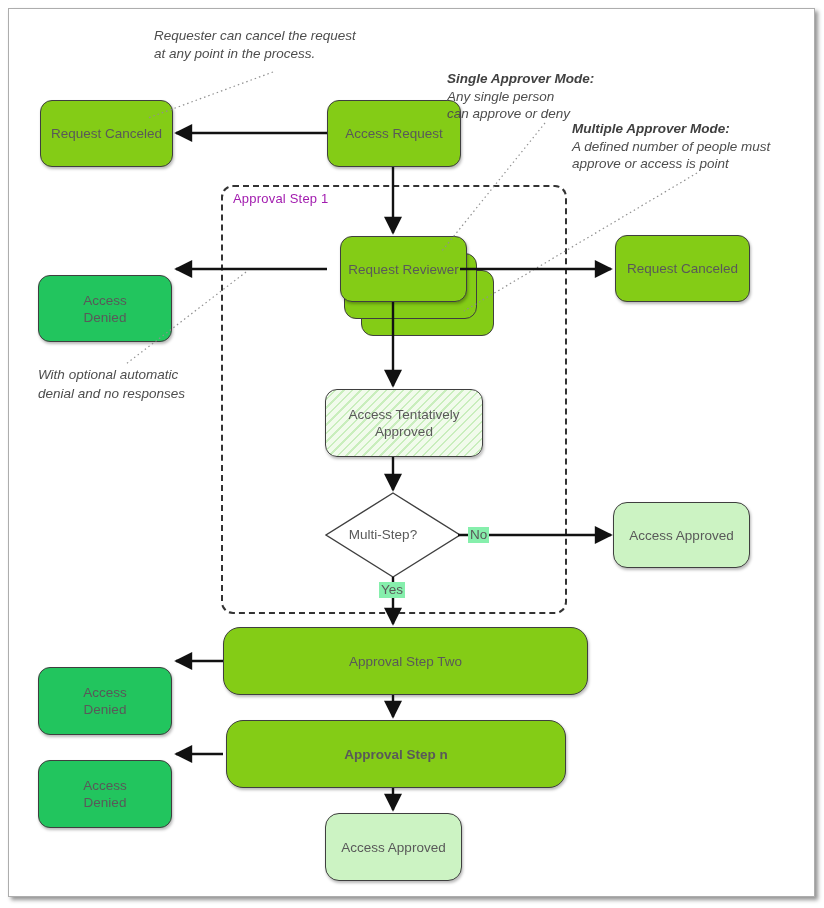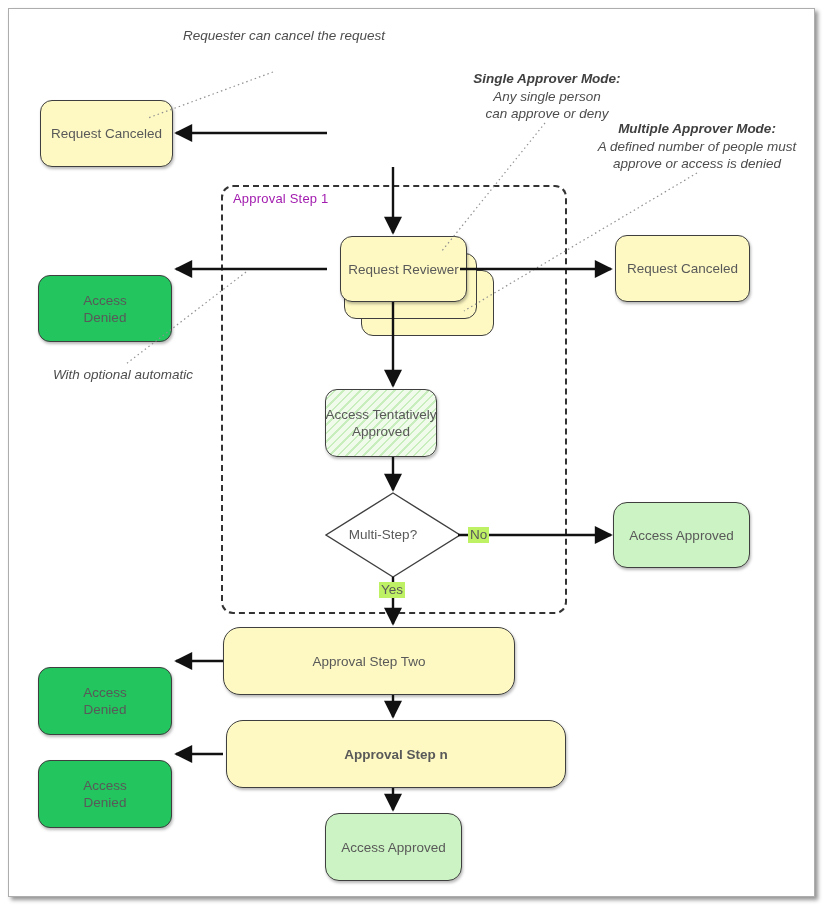--- a/index.html
+++ b/index.html
@@ -14,90 +14,93 @@
   }
   .group{
     position:absolute;left:221px;top:185px;width:342px;height:425px;
     border:2px dashed #333333;border-radius:12px;background:transparent;
   }
   .group-label{
     position:absolute;left:233px;top:191px;font-size:13px;color:#a21caf;
     letter-spacing:.2px;white-space:nowrap;
   }
   .node{
-    position:absolute;background:#fef9c3;border:1.4px solid #3f3f3f;
+    position:absolute;background:#84cc16;border:1.4px solid #3f3f3f;
     border-radius:12px;display:flex;flex-direction:column;align-items:center;
     justify-content:center;text-align:center;color:#595959;font-size:13.5px;
     line-height:17px;box-shadow:1px 2px 3px rgba(0,0,0,0.28);
     box-sizing:border-box;white-space:nowrap;
   }
   .wide{border-radius:17px;}
   .pink{background:#22c55e;margin-top:40px;}
   .green{background:#ccf3c3;}
   .hatch{
     background:repeating-linear-gradient(135deg,#c9eebd 0px,#c9eebd 1.6px,#f1fbec 1.6px,#f1fbec 6px);
   }
   .card{box-shadow:none;}
   .overlay{position:absolute;left:0;top:0;width:824px;height:908px;pointer-events:none;}
   .edge-label{
-    position:absolute;background:#bef264;color:#595959;font-size:13.5px;
+    position:absolute;background:#86efac;color:#595959;font-size:13.5px;
     text-align:center;line-height:16px;padding:0 2px;white-space:nowrap;
   }
   .diamond-label{
     position:absolute;left:323px;top:527px;width:120px;text-align:center;
     color:#595959;font-size:13.5px;line-height:16px;
   }
   .note{
-    position:absolute;text-align:center;font-style:italic;color:#4d4d4d;
+    position:absolute;font-style:italic;color:#4d4d4d;
     font-size:13.5px;line-height:17.5px;
   }
   .note .note-title{font-weight:bold;color:#404040;display:block;}
   .note span{display:block;}
   .node span{display:block;}
 </style>
 </head>
 <body>
 
 <div class="canvas">
 
   <div class="page"></div>
 
   <div class="group"></div>
   <div class="group-label">Approval Step 1</div>
 
   <div class="node" style="left:40px;top:100px;width:133px;height:67px;">
     <span>Request Canceled</span>
   </div>
 
+  <div class="node" style="left:327px;top:100px;width:134px;height:67px;">
+    <span>Access Request</span>
+  </div>
 
   <div class="node pink" style="left:38px;top:235px;width:134px;height:67px;">
     <span>Access</span>
     <span>Denied</span>
   </div>
 
   <div class="node card" style="left:361px;top:270px;width:133px;height:66px;"></div>
   <div class="node card" style="left:344px;top:253px;width:133px;height:66px;"></div>
   <div class="node" style="left:340px;top:236px;width:127px;height:66px;">
     <span>Request Reviewer</span>
   </div>
 
   <div class="node" style="left:615px;top:235px;width:135px;height:67px;">
     <span>Request Canceled</span>
   </div>
 
-  <div class="node hatch" style="left:325px;top:389px;width:112px;height:68px;">
+  <div class="node hatch" style="left:325px;top:389px;width:158px;height:68px;">
     <span>Access Tentatively</span>
     <span>Approved</span>
   </div>
 
   <div class="node green" style="left:613px;top:502px;width:137px;height:66px;border-radius:14px;">
     <span>Access Approved</span>
   </div>
 
-  <div class="node wide" style="left:223px;top:627px;width:292px;height:68px;">
+  <div class="node wide" style="left:223px;top:627px;width:365px;height:68px;">
     <span>Approval Step Two</span>
   </div>
 
   <div class="node pink" style="left:38px;top:627px;width:134px;height:68px;">
     <span>Access</span>
     <span>Denied</span>
   </div>
 
   <div class="node wide" style="left:226px;top:720px;width:340px;height:68px;font-weight:bold;">
     <span>Approval Step n</span>
@@ -143,31 +146,33 @@
       <path d="M393,788 L393,810"></path>
     </g>
   </svg>
 
   <div class="diamond-label">Multi-Step?</div>
   <div class="edge-label" style="left:468px;top:527px;">No</div>
   <div class="edge-label" style="left:379px;top:582px;">Yes</div>
 
   <div class="note" style="left:154px;top:27px;width:260px;">
     <span>Requester can cancel the request</span>
+    <span>at any point in the process.</span>
   </div>
 
   <div class="note" style="left:447px;top:70px;width:200px;">
     <span class="note-title">Single Approver Mode:</span>
     <span>Any single person</span>
     <span>can approve or deny</span>
   </div>
 
   <div class="note" style="left:572px;top:120px;width:250px;">
     <span class="note-title">Multiple Approver Mode:</span>
     <span>A defined number of people must</span>
-    <span>approve or access is denied</span>
+    <span>approve or access is point</span>
   </div>
 
   <div class="note" style="left:38px;top:365px;width:170px;line-height:19px;">
     <span>With optional automatic</span>
+    <span>denial and no responses</span>
   </div>
 
 </div>
 
 </body></html>

